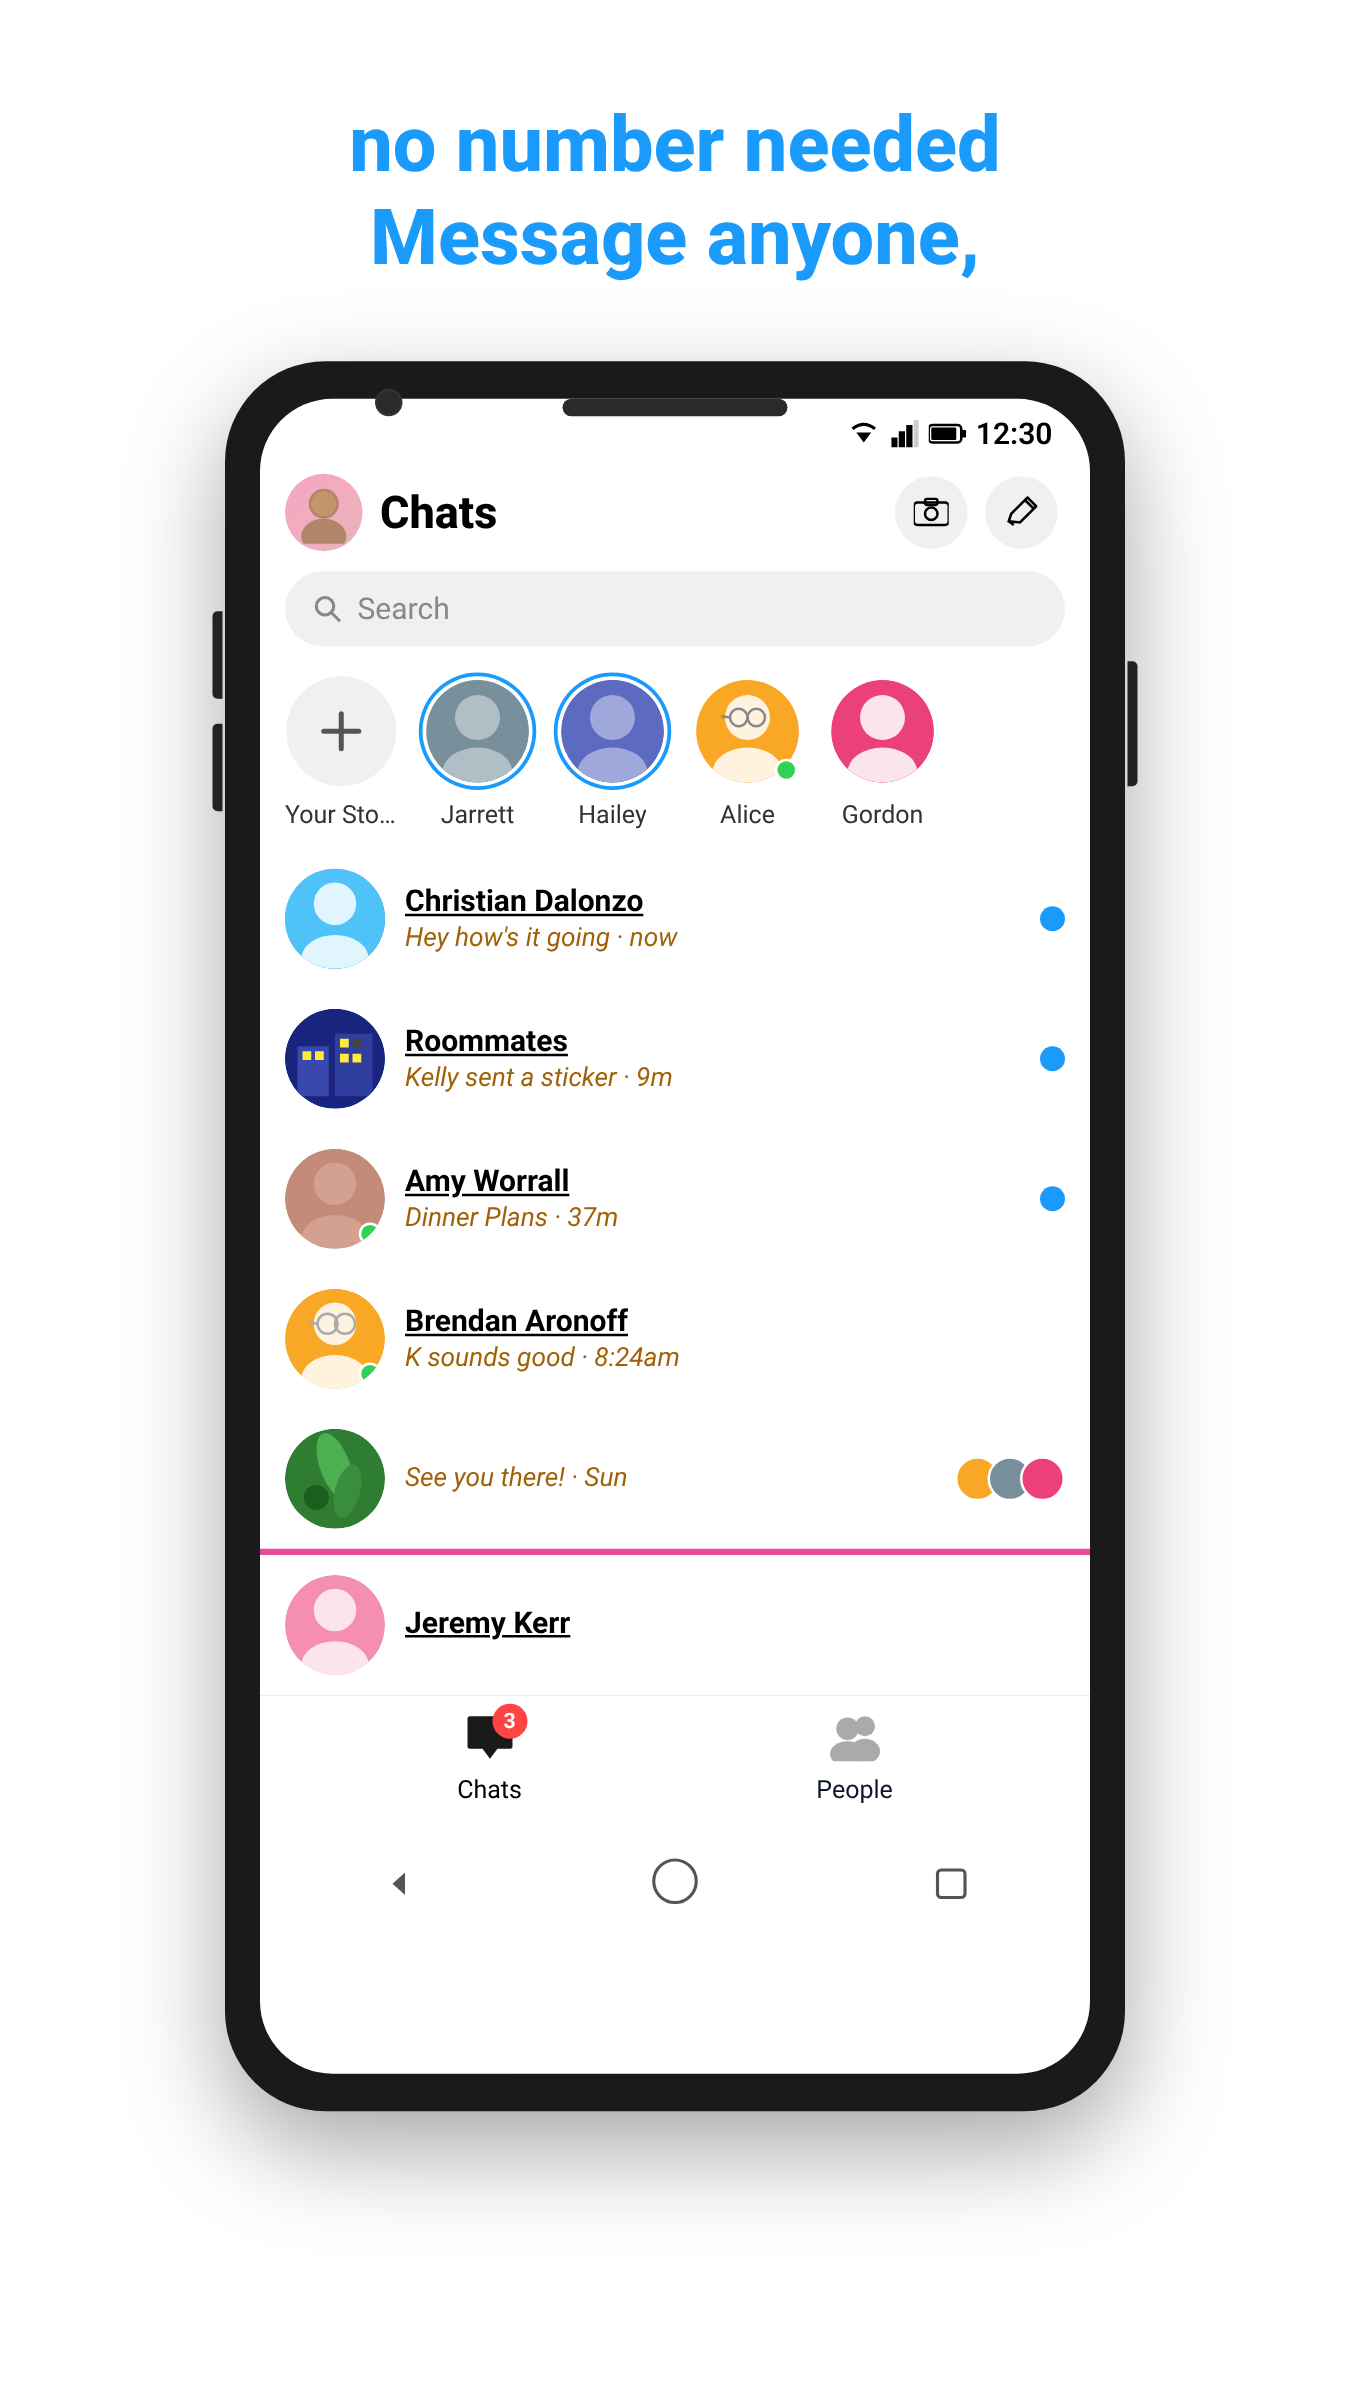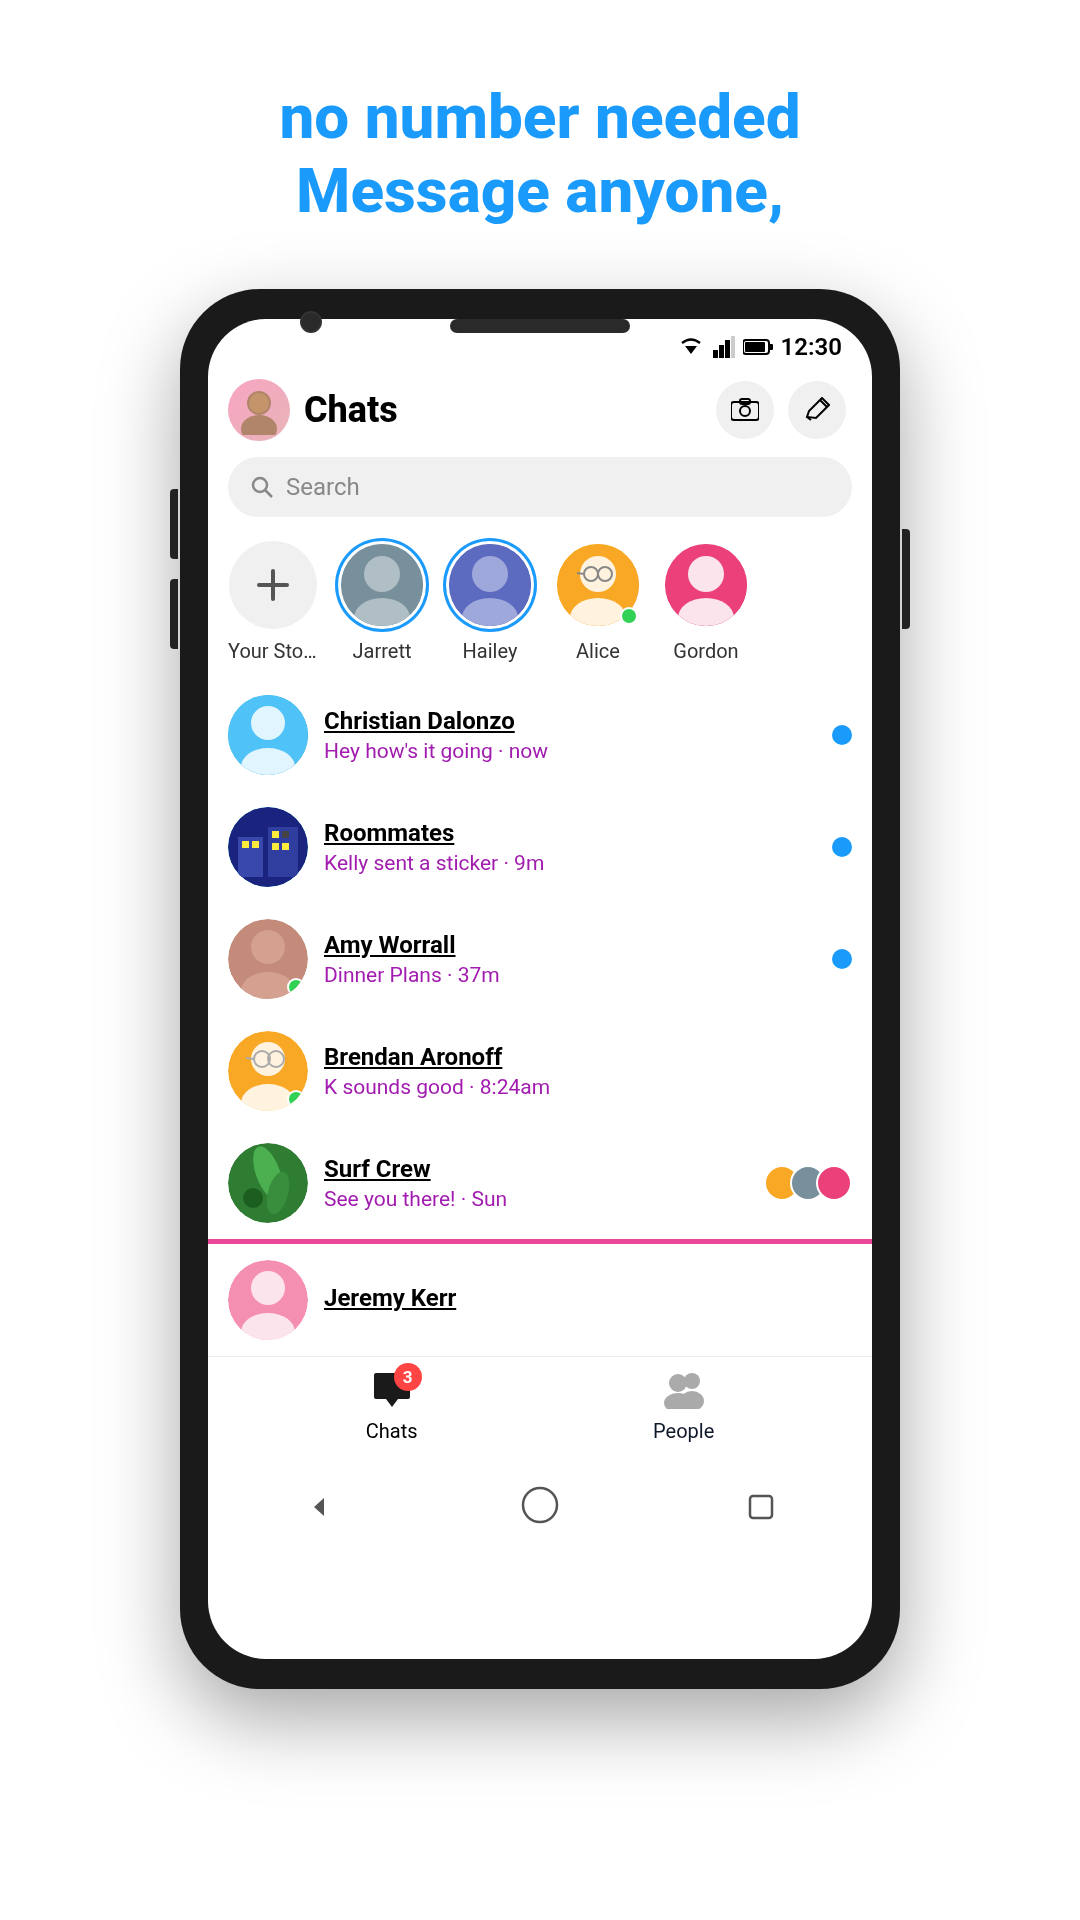--- a/index.html
+++ b/index.html
@@ -242,21 +242,22 @@
     }
     .chat-name {
       font-size: 24px;
       font-weight: 700;
       color: #000;
       margin-bottom: 4px;
       text-decoration: underline;
     }
     .chat-preview {
       font-size: 21px;
-      color: #a21caf;
+      color: #a16207;
+      font-style: italic;
     }
     .chat-indicator {
       width: 20px;
       height: 20px;
       border-radius: 50%;
       background: #1a9bfc;
       flex-shrink: 0;
     }
     .chat-avatars-group {
       display: flex;
@@ -555,21 +556,20 @@
         <div class="chat-avatar">
           <svg viewBox="0 0 80 80" style="width:80px;height:80px;">
             <rect width="80" height="80" rx="40" fill="#2e7d32"></rect>
 
             <ellipse cx="40" cy="30" rx="12" ry="28" fill="#4caf50" transform="rotate(-20 40 30)"></ellipse>
             <ellipse cx="50" cy="50" rx="10" ry="22" fill="#388e3c" transform="rotate(15 50 50)"></ellipse>
             <circle cx="25" cy="55" r="10" fill="#1b5e20"></circle>
           </svg>
         </div>
         <div class="chat-info">
-          <div class="chat-name">Surf Crew</div>
           <div class="chat-preview">See you there! · Sun</div>
         </div>
 
         <div class="chat-avatars-group">
           <div class="mini-av" style="background:#f9a825;"></div>
           <div class="mini-av" style="background:#78909c;"></div>
           <div class="mini-av" style="background:#ec407a;"></div>
         </div>
       </div>
 

